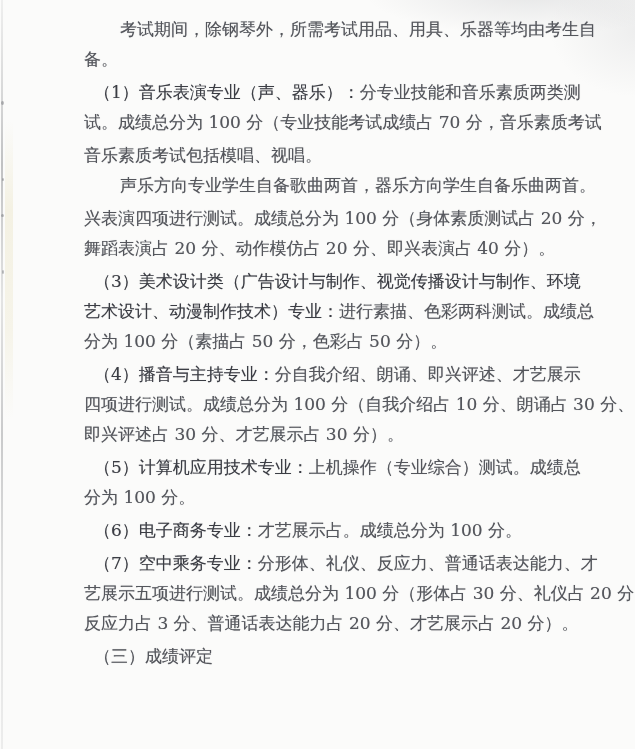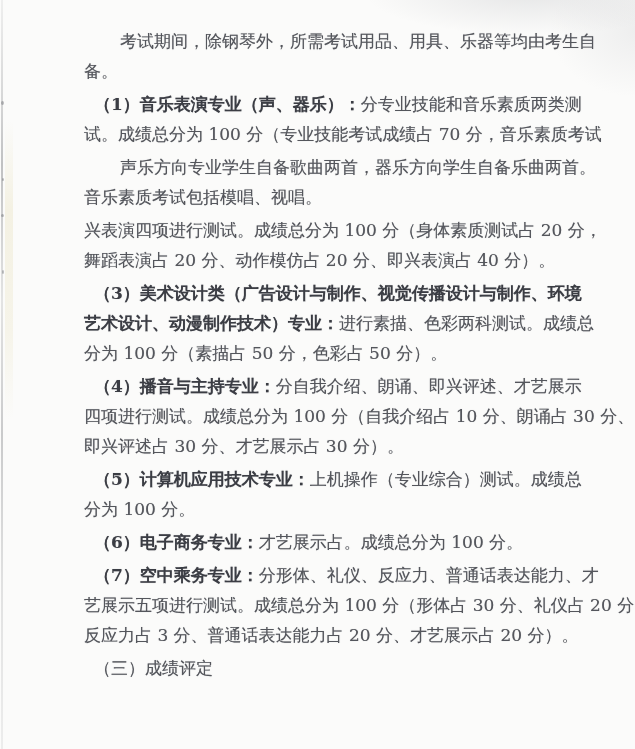--- a/index.html
+++ b/index.html
@@ -35,30 +35,30 @@
       rgba(238,233,208,0.40) 70%,
       rgba(238,233,208,0) 100%);
   }
   .speck{position:absolute;background:rgba(108,110,116,0.45);border-radius:50%;}
   .s1{left:1px;top:101px;width:3px;height:4px;}
   .s2{left:2px;top:178px;width:2px;height:3px;}
   .s3{left:1px;top:214px;width:3px;height:3px;}
   .s4{left:2px;top:270px;width:2px;height:4px;}
 
   .doc{
-    position:absolute;top:26px;left:0;width:626px;box-sizing:border-box;
+    position:absolute;top:14px;left:0;width:626px;box-sizing:border-box;
     padding:0 10px 0 84px;
     font-size:17px;color:#54565c;
     text-shadow:0 0 0.7px rgba(92,94,100,0.55);
   }
   .para+.para{margin-top:3px;}
   .line{height:30px;line-height:30px;white-space:nowrap;}
   .line.first{text-indent:36px;}
   .line.num{text-indent:10px;}
-  .bold{font-weight:bold;color:#3b3d44;}
+  .bold{font-weight:normal;color:#3b3d44;}
 </style>
 </head>
 <body>
 
 <div class="page">
   <div class="edge-line"></div>
   <div class="edge-warm"></div>
   <div class="speck s1"></div>
   <div class="speck s2"></div>
   <div class="speck s3"></div>
@@ -66,22 +66,22 @@
   <div class="doc">
       <div class="para">
         <div class="line first"><span class="reg">考试期间，除钢琴外，所需考试用品、用具、乐器等均由考生自</span></div>
         <div class="line"><span class="reg">备。</span></div>
       </div>
       <div class="para">
         <div class="line num"><span class="bold">（1）音乐表演专业（声、器乐）：</span><span class="reg">分专业技能和音乐素质两类测</span></div>
         <div class="line"><span class="reg">试。成绩总分为 100 分（专业技能考试成绩占 70 分，音乐素质考试</span></div>
       </div>
       <div class="para">
+        <div class="line"><span class="reg">音乐素质考试包括模唱、视唱。</span></div>
         <div class="line first"><span class="reg">声乐方向专业学生自备歌曲两首，器乐方向学生自备乐曲两首。</span></div>
-        <div class="line"><span class="reg">音乐素质考试包括模唱、视唱。</span></div>
       </div>
       <div class="para">
         <div class="line"><span class="reg">兴表演四项进行测试。成绩总分为 100 分（身体素质测试占 20 分，</span></div>
         <div class="line"><span class="reg">舞蹈表演占 20 分、动作模仿占 20 分、即兴表演占 40 分）。</span></div>
       </div>
       <div class="para">
         <div class="line num"><span class="bold">（3）美术设计类（广告设计与制作、视觉传播设计与制作、环境</span></div>
         <div class="line"><span class="bold">艺术设计、动漫制作技术）专业：</span><span class="reg">进行素描、色彩两科测试。成绩总</span></div>
         <div class="line"><span class="reg">分为 100 分（素描占 50 分，色彩占 50 分）。</span></div>
       </div>

